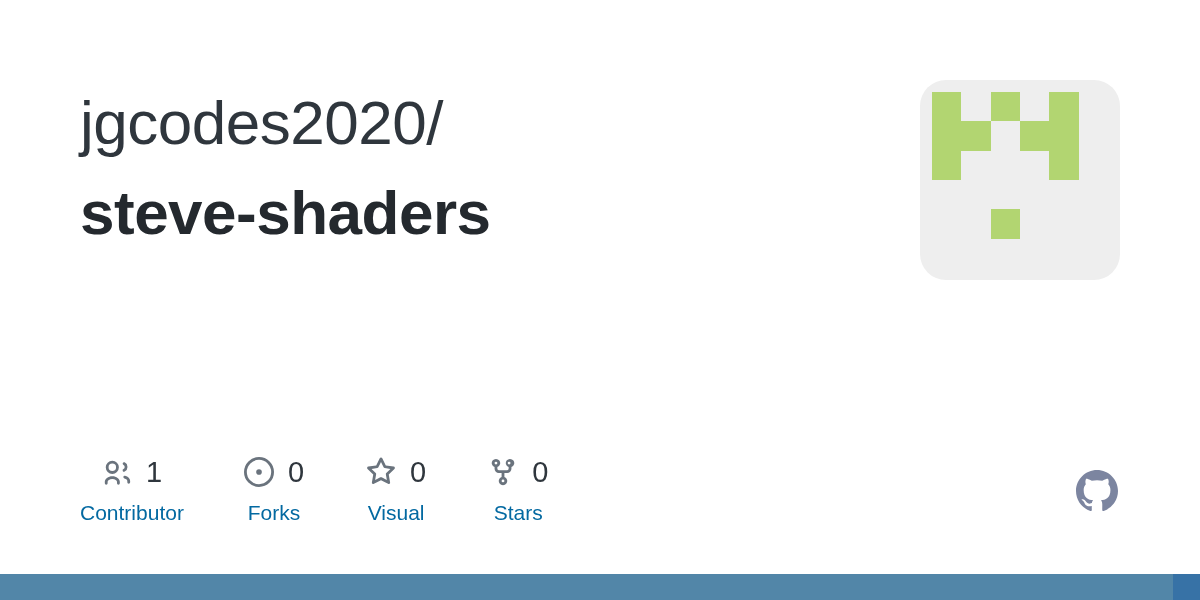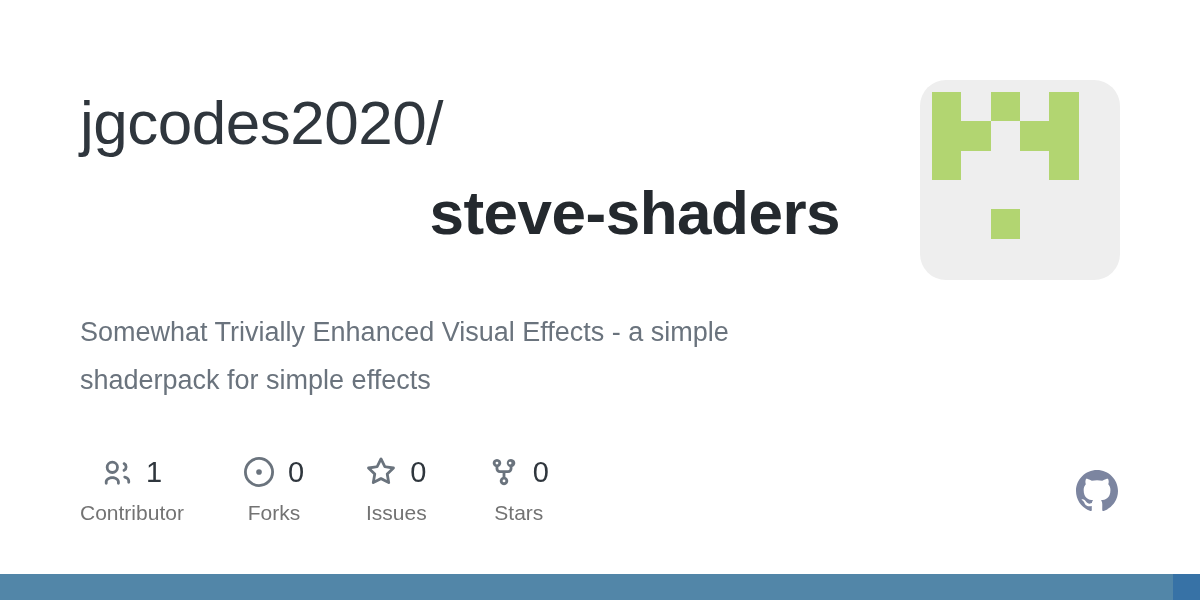--- a/index.html
+++ b/index.html
@@ -41,21 +41,20 @@
     white-space: nowrap;
   }
   .title-repo {
     font-size: 62px;
     line-height: 1.0;
     font-weight: 700;
     color: #24292e;
     letter-spacing: -0.5px;
     margin-top: 28px;
     white-space: nowrap;
-    text-align: right;
   }
 
   
   .description {
     position: absolute;
     left: 80px;
     top: 308px;
     width: 720px;
     font-size: 27px;
     line-height: 48px;
@@ -96,21 +95,21 @@
   }
   .stat-value {
     font-size: 29px;
     color: #2f363d;
     font-weight: 400;
     line-height: 1;
   }
   .stat-label {
     margin-top: 10px;
     font-size: 21px;
-    color: #737373;
+    color: #0369a1;
     font-weight: 400;
     line-height: 1;
     white-space: nowrap;
   }
   .stat-contributor { margin-right: 60px; }
   .stat-issues      { margin-right: 62px; }
   .stat-stars       { margin-right: 62px; }
   .stat-forks       { margin-right: 0; }
 
   
@@ -163,21 +162,20 @@
 </head>
 <body>
 
 <div class="card">
 
   <div class="title-block">
     <div class="title-owner">jgcodes2020/</div>
     <div class="title-repo">steve-shaders</div>
   </div>
 
-  <div class="description">Somewhat Trivially Enhanced Visual Effects - a simple shaderpack for simple effects</div>
 
   <div class="stats">
 
     <div class="stat stat-contributor">
       <div class="stat-top">
         <span class="stat-icon">
           <svg viewBox="0 0 16 16" fill="currentColor" aria-hidden="true">
             <path d="M5.5 3.5a2 2 0 1 1 0 4 2 2 0 0 1 0-4Zm0-1.5a3.5 3.5 0 1 0 0 7 3.5 3.5 0 0 0 0-7Z"></path>
             <path d="M5.5 10.25c-2.2 0-4 1.35-4 3v.75a.75.75 0 0 0 1.5 0v-.75c0-.73 1.02-1.5 2.5-1.5s2.5.77 2.5 1.5v.75a.75.75 0 0 0 1.5 0v-.75c0-1.65-1.8-3-4-3Z"></path>
             <path d="M11.1 3.2a.75.75 0 0 1 1-.35 2.75 2.75 0 0 1 0 4.9.75.75 0 1 1-.65-1.35 1.25 1.25 0 0 0 0-2.2.75.75 0 0 1-.35-1Z"></path>
@@ -204,21 +202,21 @@
 
     <div class="stat stat-stars">
       <div class="stat-top">
         <span class="stat-icon">
           <svg viewBox="0 0 16 16" fill="currentColor" aria-hidden="true">
             <path d="M8 .25a.75.75 0 0 1 .673.418l1.882 3.815 4.21.612a.75.75 0 0 1 .416 1.279l-3.046 2.97.719 4.192a.75.75 0 0 1-1.088.791L8 12.347l-3.766 1.98a.75.75 0 0 1-1.088-.79l.72-4.194L.818 6.374a.75.75 0 0 1 .416-1.28l4.21-.611L7.327.668A.75.75 0 0 1 8 .25Zm0 2.445L6.615 5.5a.75.75 0 0 1-.564.41l-3.097.45 2.24 2.184a.75.75 0 0 1 .216.664l-.528 3.084 2.769-1.456a.75.75 0 0 1 .698 0l2.77 1.456-.53-3.084a.75.75 0 0 1 .216-.664l2.24-2.183-3.096-.45a.75.75 0 0 1-.564-.41L8 2.694Z"></path>
           </svg>
         </span>
         <span class="stat-value">0</span>
       </div>
-      <div class="stat-label">Issues</div>
+      <div class="stat-label">Visual</div>
     </div>
 
     <div class="stat stat-forks">
       <div class="stat-top">
         <span class="stat-icon">
           <svg viewBox="0 0 16 16" fill="currentColor" aria-hidden="true">
             <path d="M5 3.25a.75.75 0 1 1-1.5 0 .75.75 0 0 1 1.5 0Zm0 2.122a2.25 2.25 0 1 0-1.5 0v.878A2.25 2.25 0 0 0 5.75 8.5h1.5v2.128a2.251 2.251 0 1 0 1.5 0V8.5h1.5a2.25 2.25 0 0 0 2.25-2.25v-.878a2.25 2.25 0 1 0-1.5 0v.878a.75.75 0 0 1-.75.75h-4.5A.75.75 0 0 1 5 6.25v-.878ZM11.25 2.5a.75.75 0 1 1 0 1.5.75.75 0 0 1 0-1.5ZM8 12a.75.75 0 1 1 0 1.5A.75.75 0 0 1 8 12Z"></path>
           </svg>
         </span>
         <span class="stat-value">0</span>

